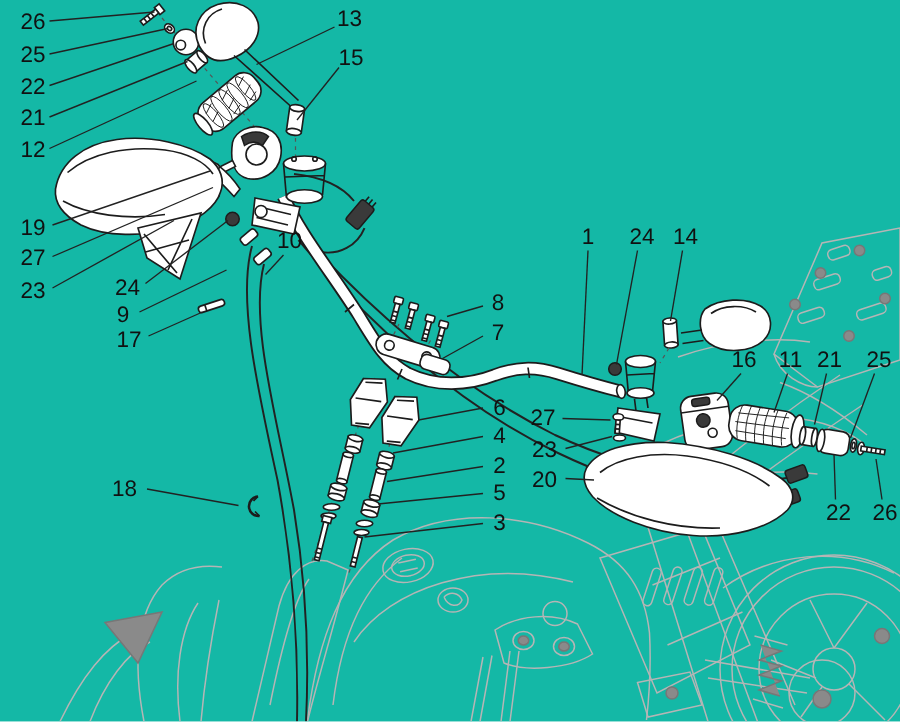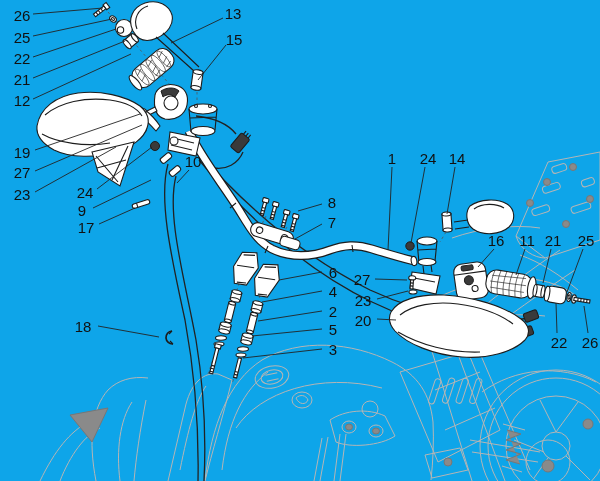--- a/index.html
+++ b/index.html
@@ -1,16 +1,16 @@
 <!DOCTYPE html>
 <html><head>
 <meta charset="utf-8">
 <style>
   html,body{margin:0;padding:0;background:#fff;}
-  .stage{position:relative;width:600px;height:481px;background:#0ea5e9;overflow:hidden;
+  .stage{position:relative;width:600px;height:481px;background:#14b8a6;overflow:hidden;
          font-family:"Liberation Sans",sans-serif;}
   svg{position:absolute;left:0;top:0;}
   .body-art *{stroke:#b5b5b5;fill:none;stroke-width:1;}
   .body-art .bdark{fill:#8a8a8a;stroke:#777;}
   .ln{stroke:#1c1c1c;fill:none;stroke-width:1.1;}
   .pw{stroke:#1c1c1c;fill:#ffffff;stroke-width:1.1;}
   .pd{stroke:#1c1c1c;fill:#3a3a3a;stroke-width:1;}
   .knurl{stroke:#1c1c1c;fill:none;stroke-width:0.6;}
   .dash{stroke:#555;fill:none;stroke-width:0.8;stroke-dasharray:2.5 3;}
   .cable{stroke:#222;fill:none;stroke-width:1.3;}

